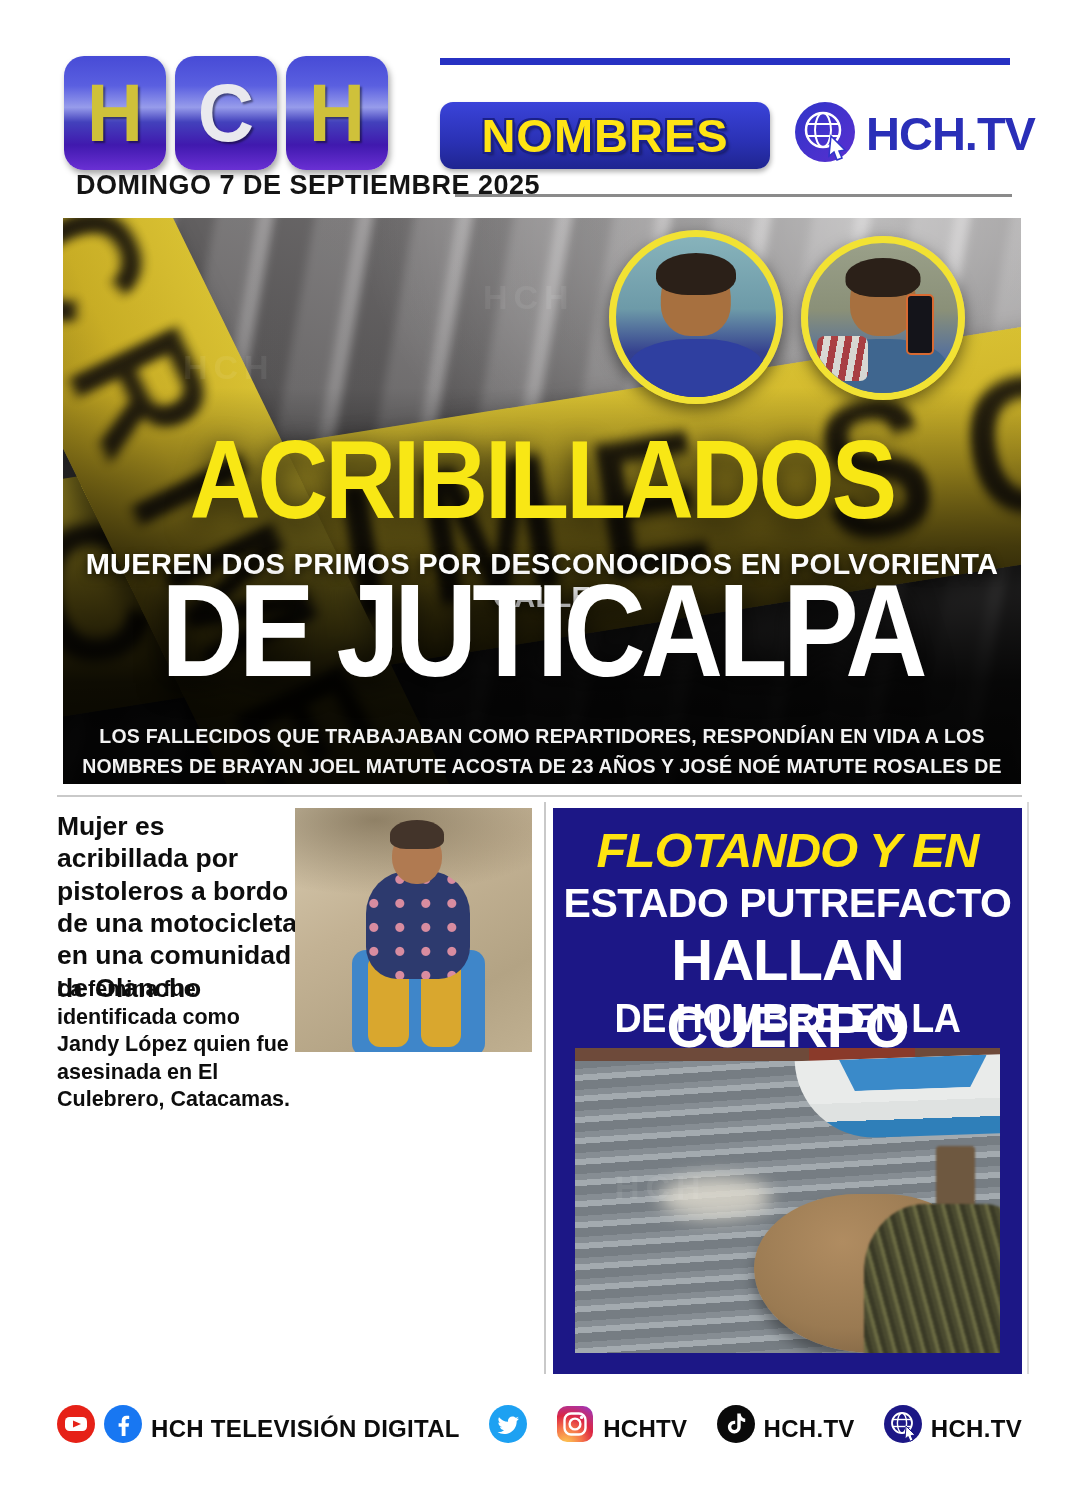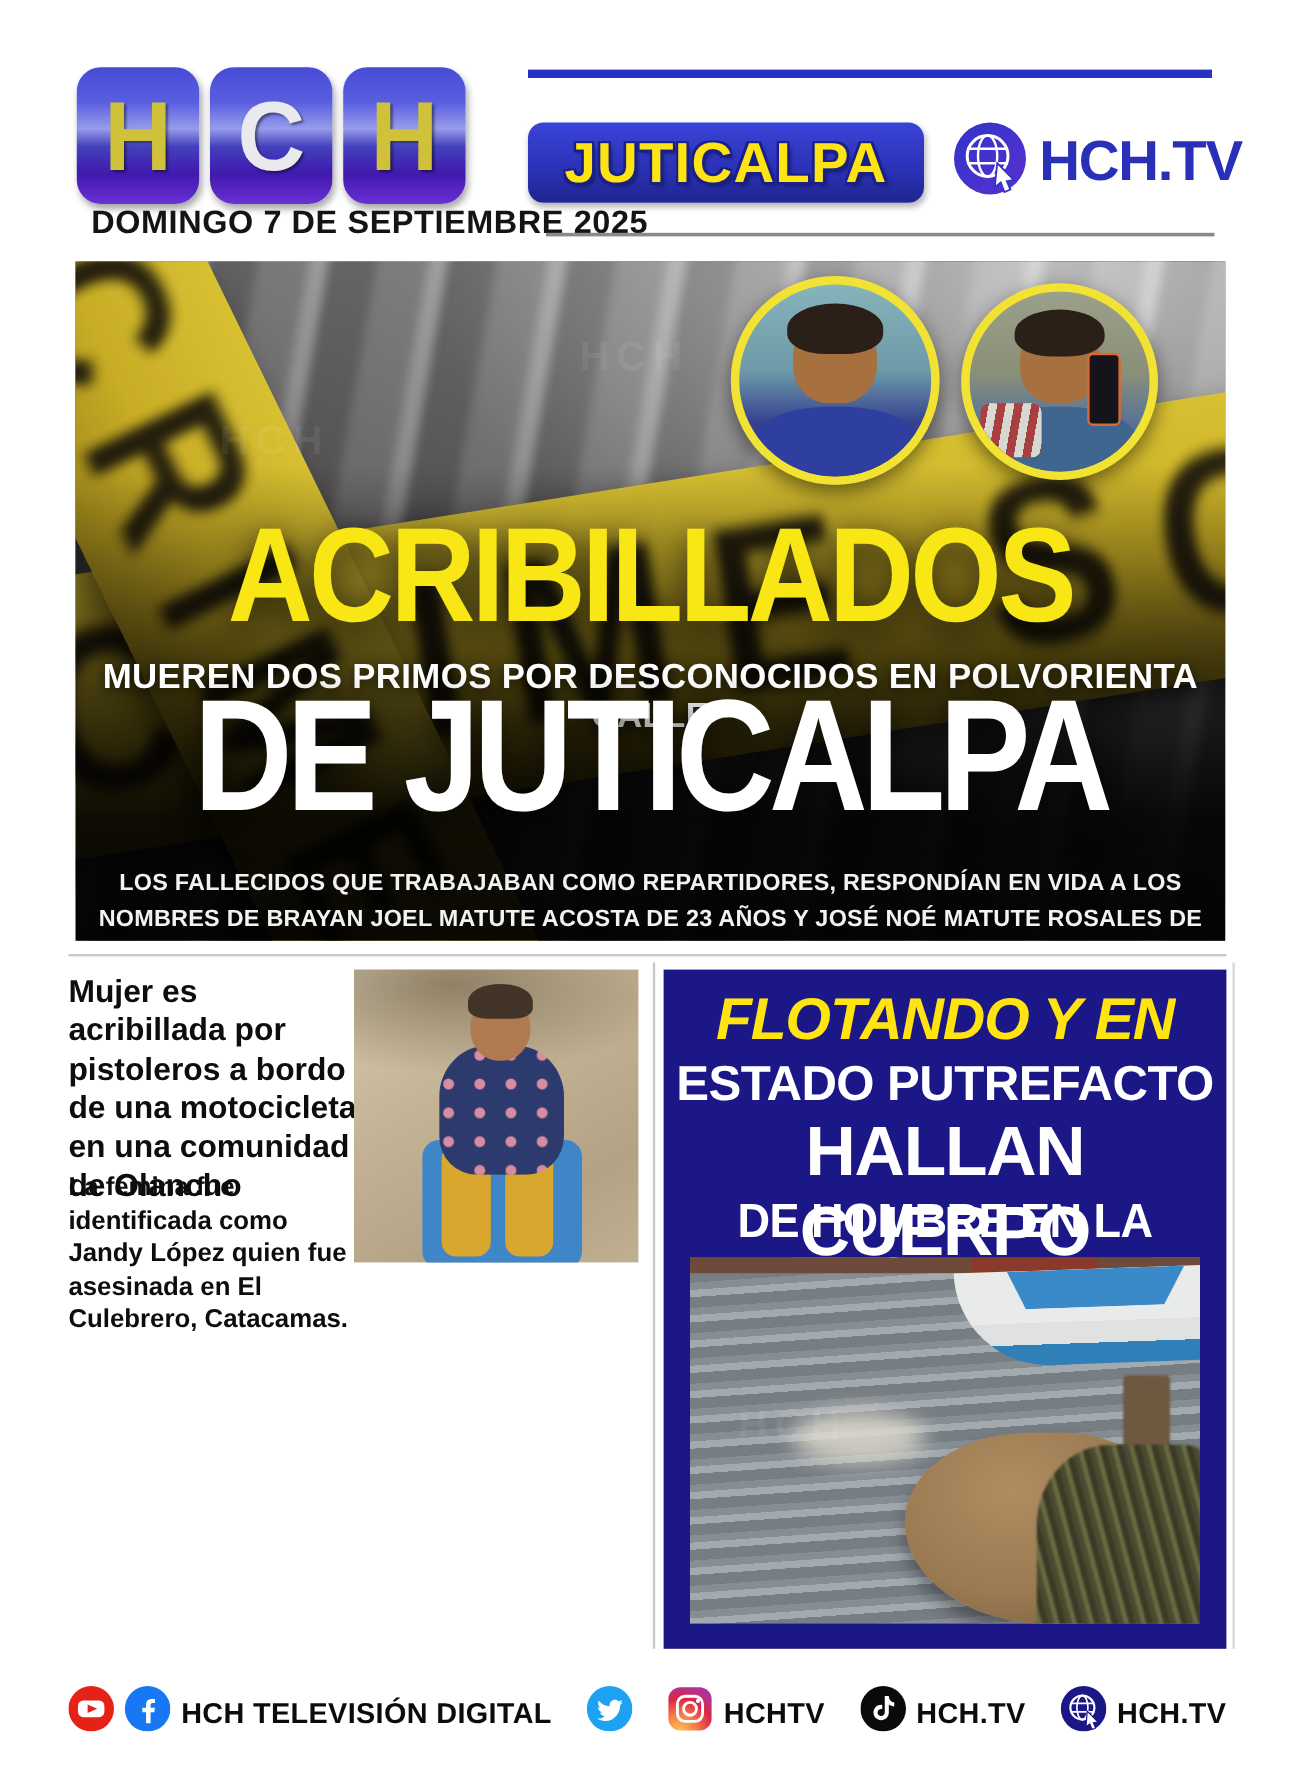--- a/index.html
+++ b/index.html
@@ -149,21 +149,21 @@
       </div>
     <div class="logo-tile mid">
         <span>C</span>
       </div>
     <div class="logo-tile">
         <span>H</span>
       </div>
   </div>
   <div class="hdr-blue-line"></div>
   <div class="noticias">
-    <span>JUTICALPA</span>
+    <span>NOMBRES</span>
   </div>
   <div class="hdr-globe">
     <svg width="64" height="64" viewBox="0 0 64 64">
       <defs>
           <linearGradient id="gg" x1="0" y1="0" x2="1" y2="1">
         <stop offset="0" stop-color="#2f35c9"></stop>
             <stop offset="1" stop-color="#5a2fd0"></stop>
           </linearGradient>
         </defs>
       <circle cx="32" cy="32" r="30" fill="url(#gg)"></circle>

